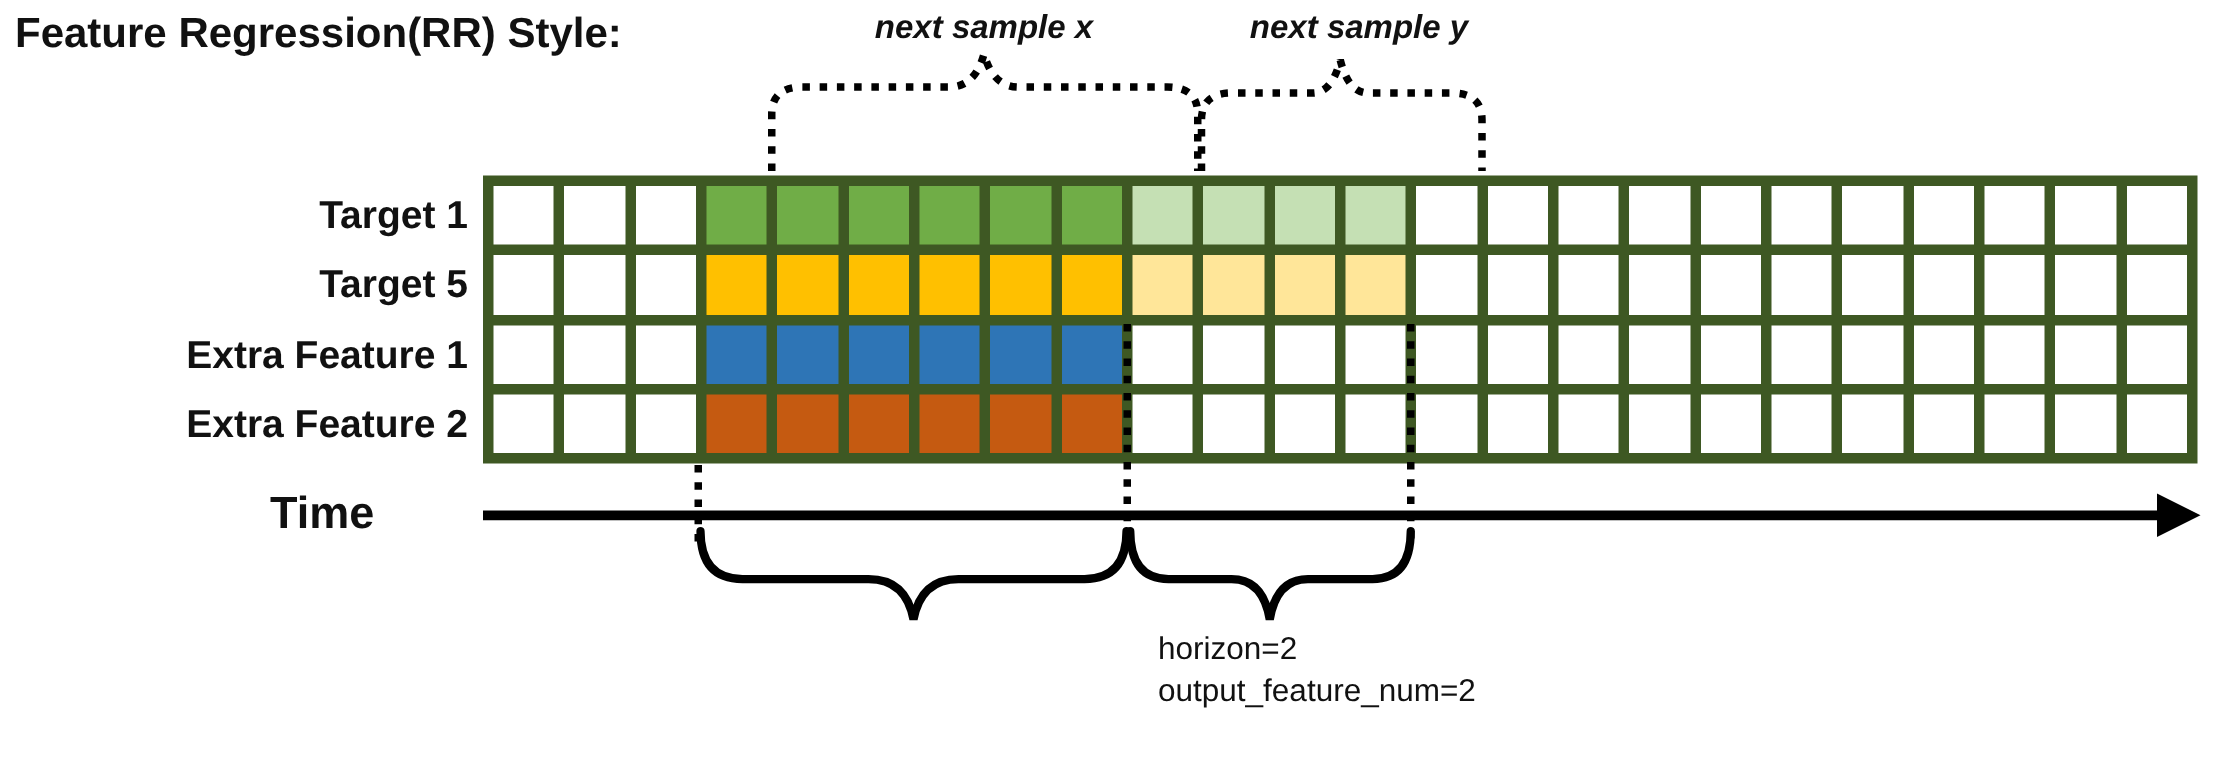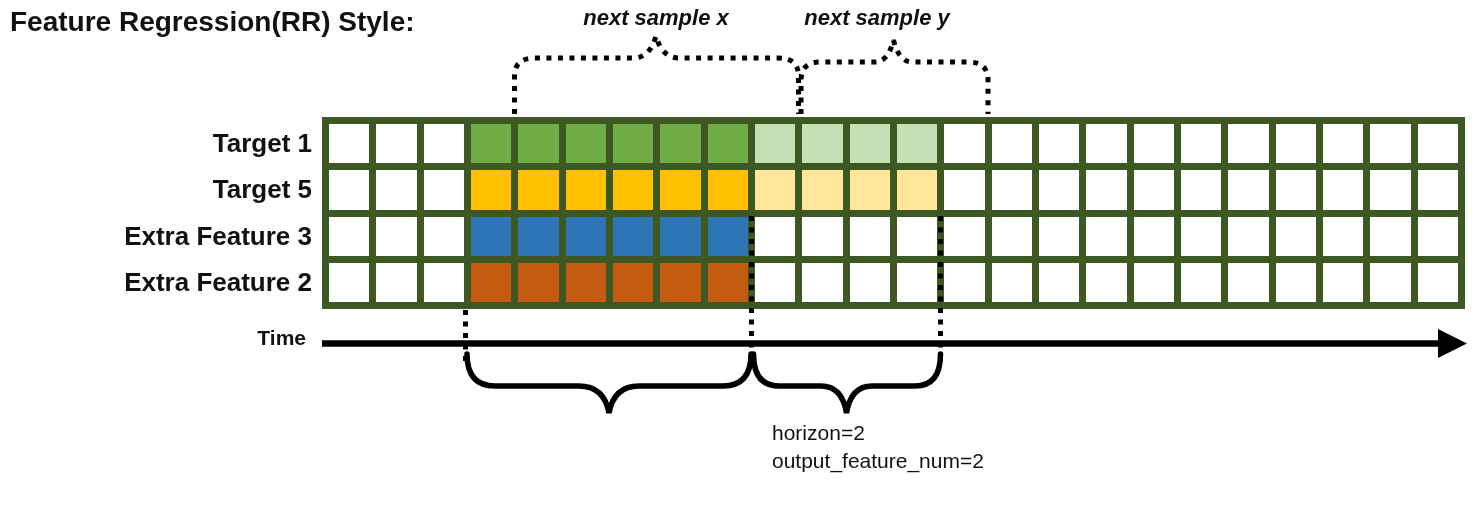--- a/index.html
+++ b/index.html
@@ -38,45 +38,45 @@
   .row-label:nth-child(3){top:217px;}
   .row-label:nth-child(4){top:263px;}
   
   .next-label{
     position:absolute;top:5px;
     transform:translateX(-50%);
     font-size:22px;font-style:italic;font-weight:600;color:#111;
     white-space:nowrap;
   }
   .next-x{left:656px;}
-  .next-y{left:877px;}
+  .next-y{left:906px;}
   .time-label{
     position:absolute;left:180px;top:326px;width:126px;
-    text-align:right;font-size:21px;font-weight:bold;color:#111;
+    text-align:left;font-size:30px;font-weight:bold;color:#111;
   }
   .note{
     position:absolute;top:419px;
     font-size:21px;font-weight:400;color:#111;
     line-height:28px;white-space:nowrap;
   }
   .note-input{left:512px;}
   .note-output{left:772px;}
   .overlay{position:absolute;left:0;top:0;pointer-events:none;}
 </style>
 </head>
 <body>
 
 <div class="canvas">
 
   <div class="title">Feature Regression(RR) Style:</div>
 
   <div id="rowLabels">
       <div class="row-label">Target 1</div>
       <div class="row-label">Target 5</div>
-      <div class="row-label">Extra Feature 3</div>
+      <div class="row-label">Extra Feature 1</div>
       <div class="row-label">Extra Feature 2</div>
     </div>
 
   <div class="grid" id="grid" style="background: rgb(62, 88, 35); border: 0px solid rgb(62, 88, 35);">
       <div class="cell" style="background: rgb(255, 255, 255);"></div>
       <div class="cell" style="background: rgb(255, 255, 255);"></div>
       <div class="cell" style="background: rgb(255, 255, 255);"></div>
       <div class="cell" style="background: rgb(112, 173, 71);"></div>
       <div class="cell" style="background: rgb(112, 173, 71);"></div>
       <div class="cell" style="background: rgb(112, 173, 71);"></div>

